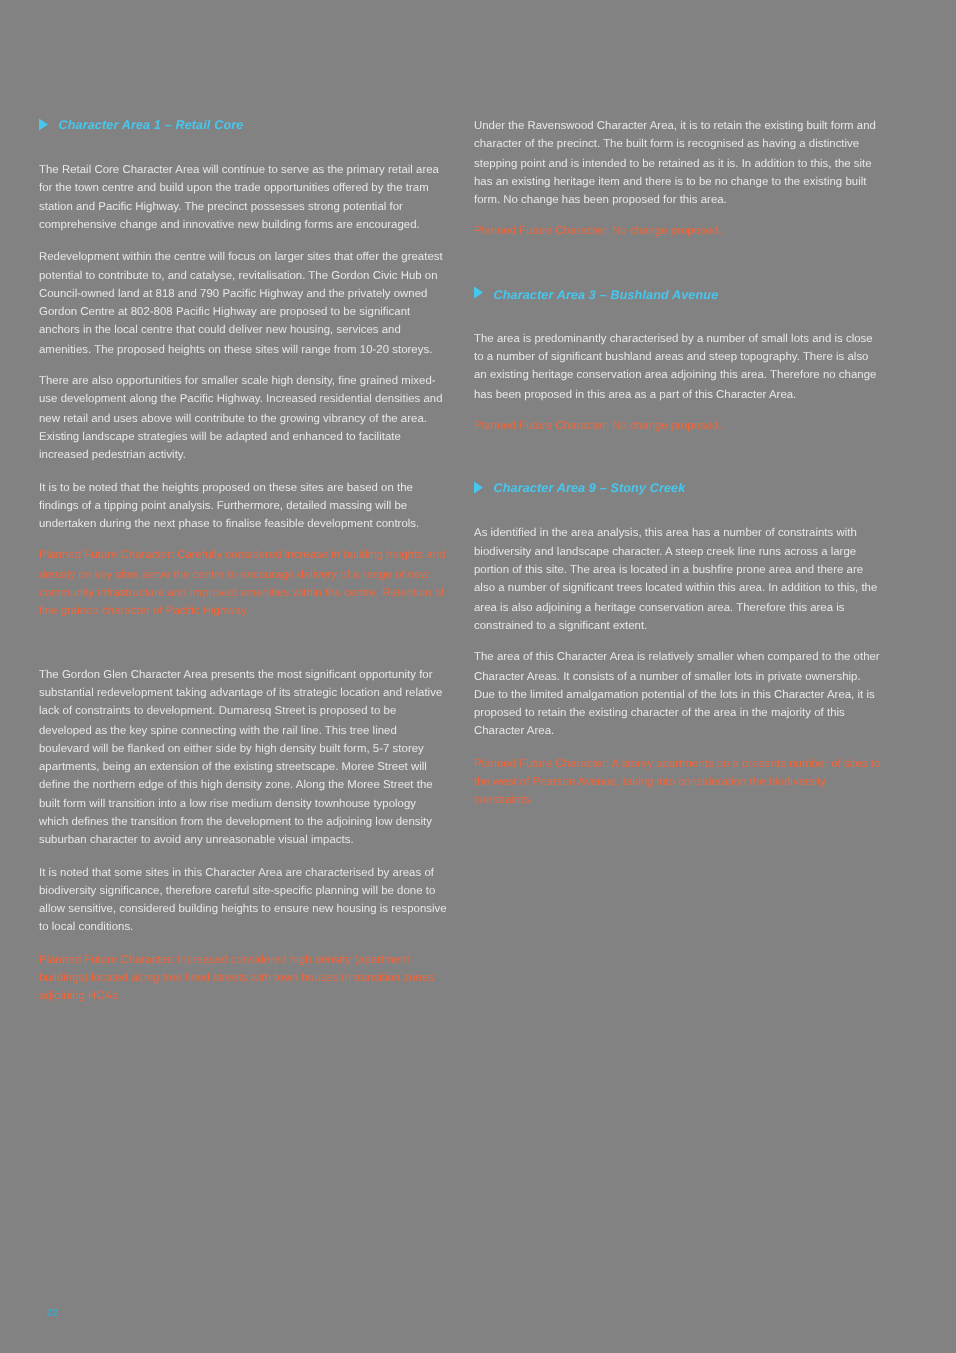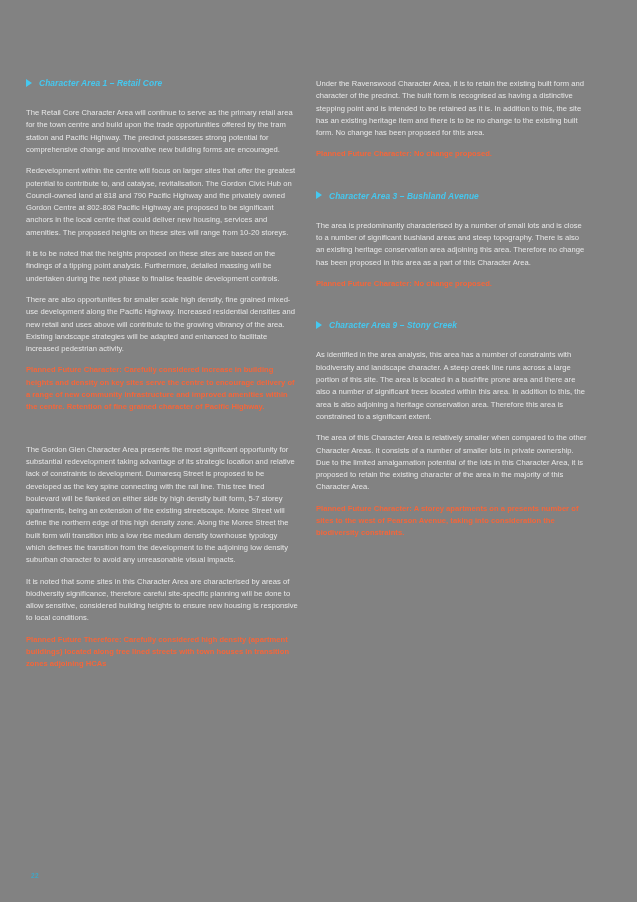--- a/index.html
+++ b/index.html
@@ -67,21 +67,21 @@
     line-height: 1.62;
     margin: 0 0 9px 0;
     text-align: left;
     letter-spacing: 0.02px;
   }
 
   p.future {
     color: #f4663a;
     font-size: 7.6px;
     line-height: 1.62;
-    font-weight: bold;
+    font-weight: normal;
     margin: 9px 0 0 0;
     letter-spacing: 0.02px;
   }
 
   .spacer-lg { height: 30px; }
 
   .page-number {
     position: absolute;
     left: 31px;
     bottom: 23px;
@@ -99,29 +99,29 @@
   <div class="columns">
 
     <div class="col col-left">
 
       <div class="heading">
         <span class="tri"></span>
         <span class="htext">Character Area 1 – Retail Core</span>
       </div>
       <p class="body">The Retail Core Character Area will continue to serve as the primary retail area for the town centre and build upon the trade opportunities offered by the tram station and Pacific Highway. The precinct possesses strong potential for comprehensive change and innovative new building forms are encouraged.</p>
       <p class="body">Redevelopment within the centre will focus on larger sites that offer the greatest potential to contribute to, and catalyse, revitalisation. The Gordon Civic Hub on Council-owned land at 818 and 790 Pacific Highway and the privately owned Gordon Centre at 802-808 Pacific Highway are proposed to be significant anchors in the local centre that could deliver new housing, services and amenities. The proposed heights on these sites will range from 10-20 storeys.</p>
+      <p class="body">There are also opportunities for smaller scale high density, fine grained mixed-use development along the Pacific Highway. Increased residential densities and new retail and uses above will contribute to the growing vibrancy of the area. Existing landscape strategies will be adapted and enhanced to facilitate increased pedestrian activity.</p>
       <p class="body">It is to be noted that the heights proposed on these sites are based on the findings of a tipping point analysis. Furthermore, detailed massing will be undertaken during the next phase to finalise feasible development controls.</p>
-      <p class="body">There are also opportunities for smaller scale high density, fine grained mixed-use development along the Pacific Highway. Increased residential densities and new retail and uses above will contribute to the growing vibrancy of the area. Existing landscape strategies will be adapted and enhanced to facilitate increased pedestrian activity.</p>
       <p class="future">Planned Future Character: Carefully considered increase in building heights and density on key sites serve the centre to encourage delivery of a range of new community infrastructure and improved amenities within the centre. Retention of fine grained character of Pacific Highway.</p>
 
       <div class="spacer-lg"></div>
 
       <p class="body">The Gordon Glen Character Area presents the most significant opportunity for substantial redevelopment taking advantage of its strategic location and relative lack of constraints to development. Dumaresq Street is proposed to be developed as the key spine connecting with the rail line. This tree lined boulevard will be flanked on either side by high density built form, 5-7 storey apartments, being an extension of the existing streetscape. Moree Street will define the northern edge of this high density zone. Along the Moree Street the built form will transition into a low rise medium density townhouse typology which defines the transition from the development to the adjoining low density suburban character to avoid any unreasonable visual impacts.</p>
       <p class="body">It is noted that some sites in this Character Area are characterised by areas of biodiversity significance, therefore careful site-specific planning will be done to allow sensitive, considered building heights to ensure new housing is responsive to local conditions.</p>
-      <p class="future">Planned Future Therefore: Carefully considered high density (apartment buildings) located along tree lined streets with town houses in transition zones adjoining HCAs</p>
+      <p class="future">Planned Future Character: Increased considered high density (apartment buildings) located along tree lined streets with town houses in transition zones adjoining HCAs</p>
 
     </div>
 
     <div class="col col-right">
 
       <p class="body">Under the Ravenswood Character Area, it is to retain the existing built form and character of the precinct. The built form is recognised as having a distinctive stepping point and is intended to be retained as it is. In addition to this, the site has an existing heritage item and there is to be no change to the existing built form. No change has been proposed for this area.</p>
       <p class="future">Planned Future Character: No change proposed.</p>
 
       <div class="spacer-lg"></div>
 

